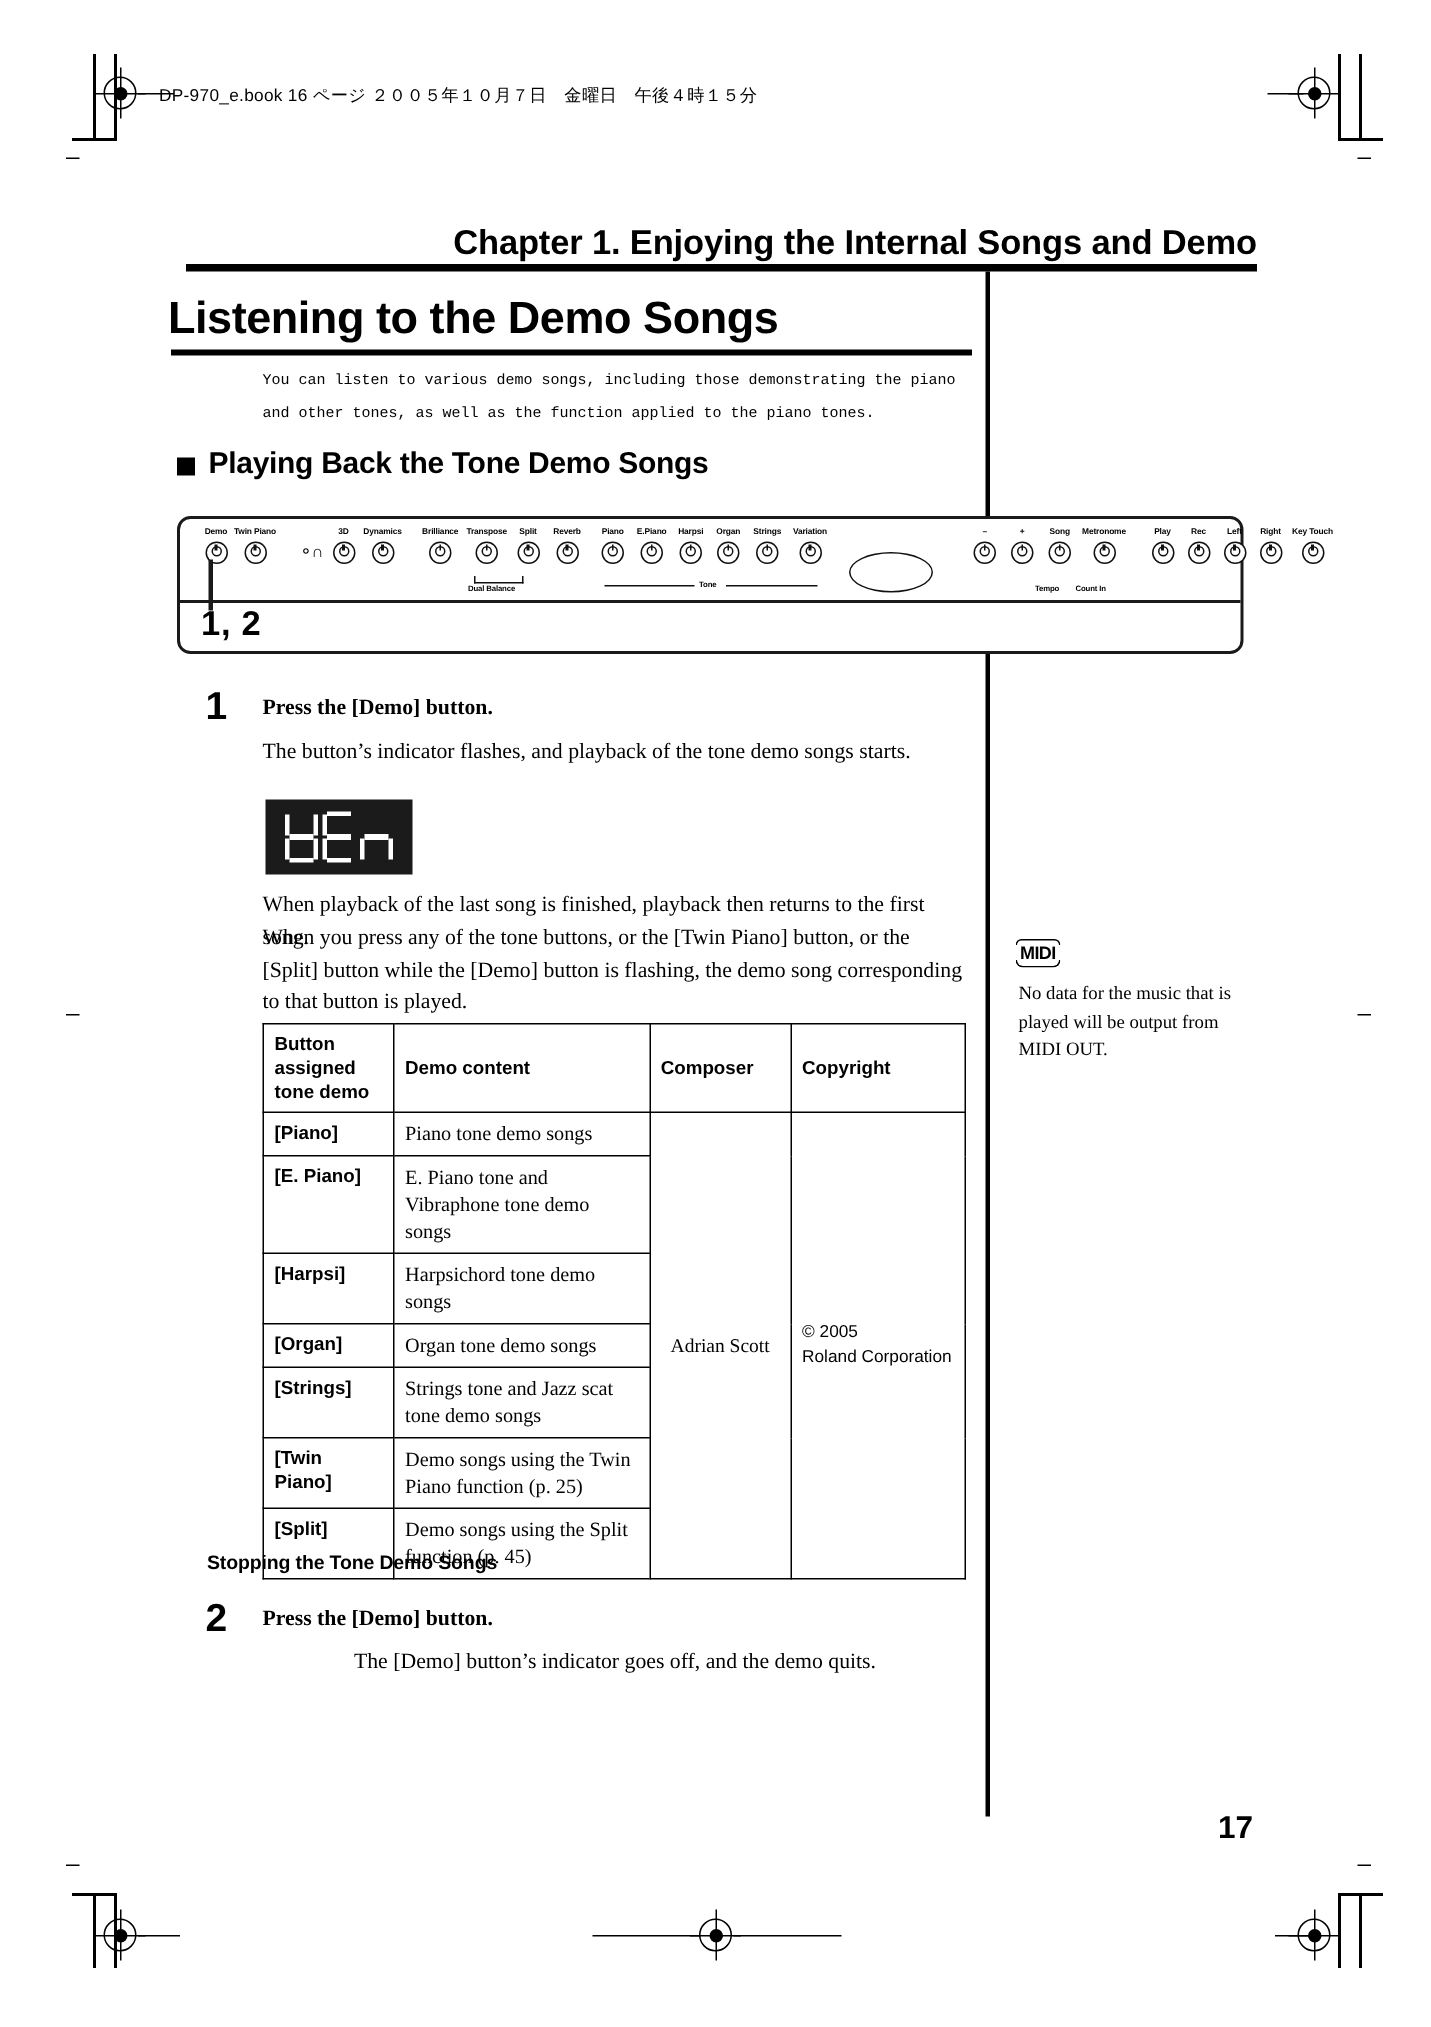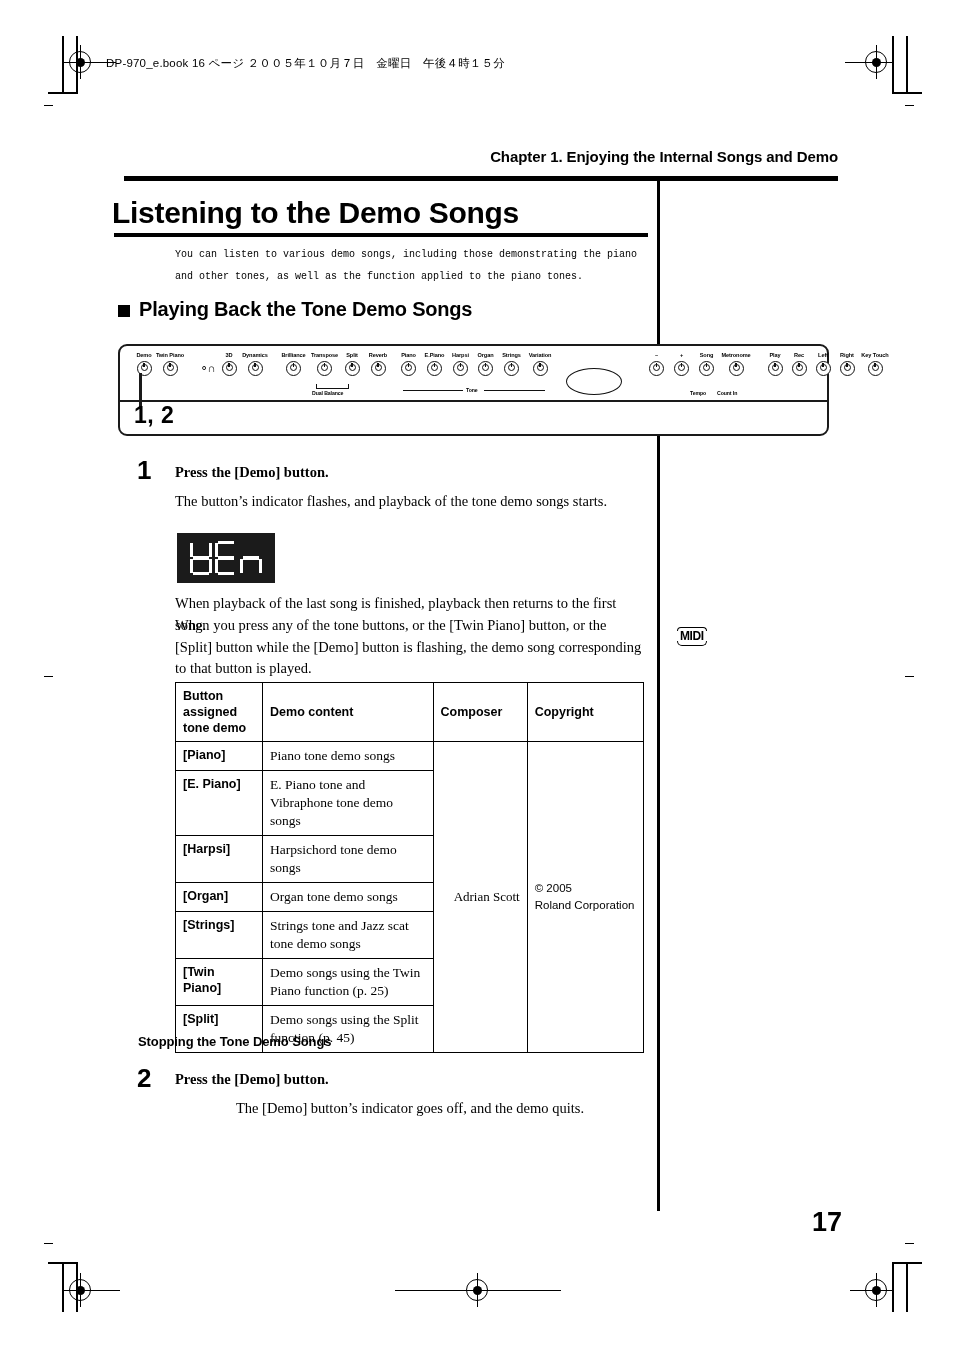--- a/index.html
+++ b/index.html
@@ -60,21 +60,21 @@
     white-space: nowrap;
   }
 
   
   .chapter-title {
     position: absolute;
     right: 116px;
     top: 148px;
     font-family: "Liberation Sans", sans-serif;
     font-weight: bold;
-    font-size: 15px;
+    font-size: 23px;
     letter-spacing: -0.1px;
     white-space: nowrap;
   }
   .rule-top {
     position: absolute;
     left: 124px;
     right: 116px;
     top: 176px;
     height: 5px;
     background: #000;
@@ -413,21 +413,21 @@
     font-size: 13px;
     letter-spacing: -0.1px;
   }
 
   .pageno {
     position: absolute;
     left: 812px;
     top: 1207px;
     font-family: "Liberation Sans", sans-serif;
     font-weight: bold;
-    font-size: 27px;
+    font-size: 21px;
   }
 </style>
 </head>
 <body>
 
 <div class="crop" style="left:62px; top:36px; width:2px; height:58px;"></div>
 <div class="crop" style="left:76px; top:36px; width:2px; height:58px;"></div>
 <div class="crop" style="left:48px; top:92px; width:30px; height:2px;"></div>
 <div class="reg" style="left:69px; top:51px;">
     <div class="dot"></div>
@@ -648,36 +648,37 @@
 
 <div class="body-text" style="left:175px; top:593px; width:470px;">When playback of the last song is finished, playback then returns to the first song.</div>
 <div class="body-text" style="left:175px; top:615px; width:470px;">When you press any of the tone buttons, or the [Twin Piano] button, or the [Split] button while the [Demo] button is flashing, the demo song corresponding to that button is played.</div>
 
 <div class="memo">
   <span class="memo-badge">
     <span class="cap"></span>
     <span class="cap2"></span>
     <span>MIDI</span>
   </span>
+  <div class="memo-text">No data for the music that is played will be output from MIDI OUT.</div>
 </div>
 
 <table class="demo-table">
   <thead>
     <tr>
       <th style="width:78px;">Button assigned tone demo</th>
       <th class="ctr" style="width:185px;">Demo content</th>
       <th class="ctr" style="width:85px;">Composer</th>
       <th class="ctr" style="width:115px;">Copyright</th>
     </tr>
   </thead>
   <tbody>
     <tr>
       <td class="btncell">[Piano]</td>
       <td>Piano tone demo songs</td>
-      <td class="mid" rowspan="7" style="text-align:right;">Adrian Scott</td>
+      <td class="mid" rowspan="7" style="text-align:center;">Adrian Scott</td>
       <td class="sans" rowspan="7" style="white-space:pre-line;">© 2005
 Roland Corporation</td>
     </tr>
     <tr>
       <td class="btncell">[E. Piano]</td>
       <td>E. Piano tone and Vibraphone tone demo songs</td>
     </tr>
     <tr>
       <td class="btncell">[Harpsi]</td>
       <td>Harpsichord tone demo songs</td>

